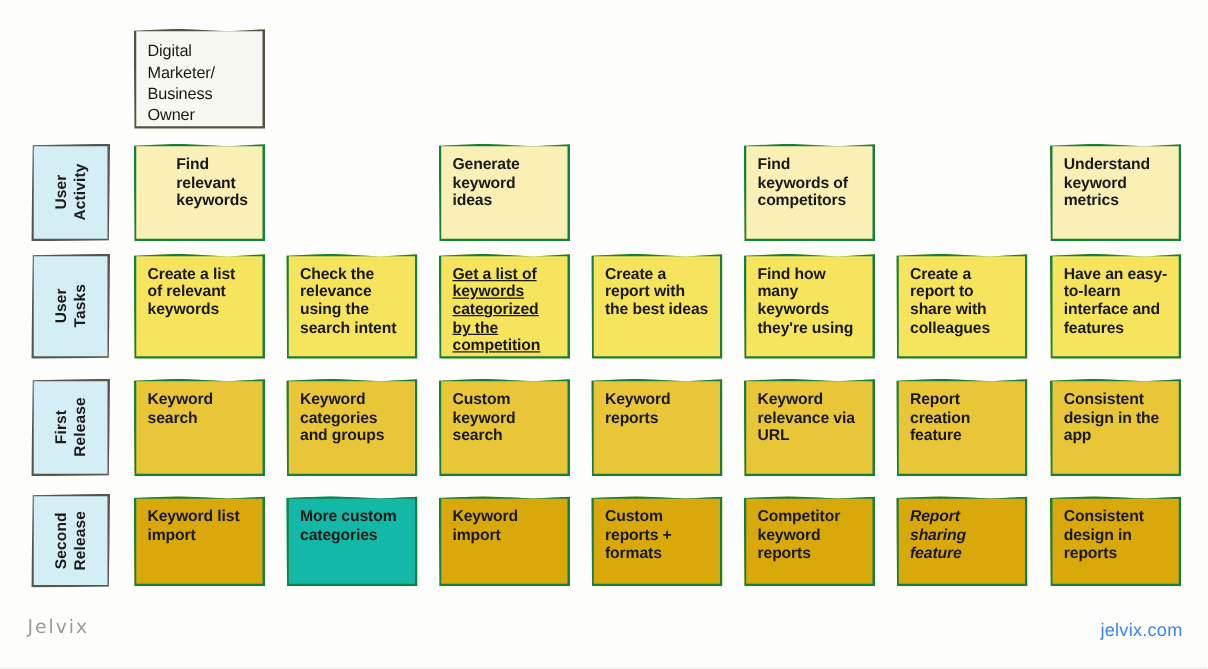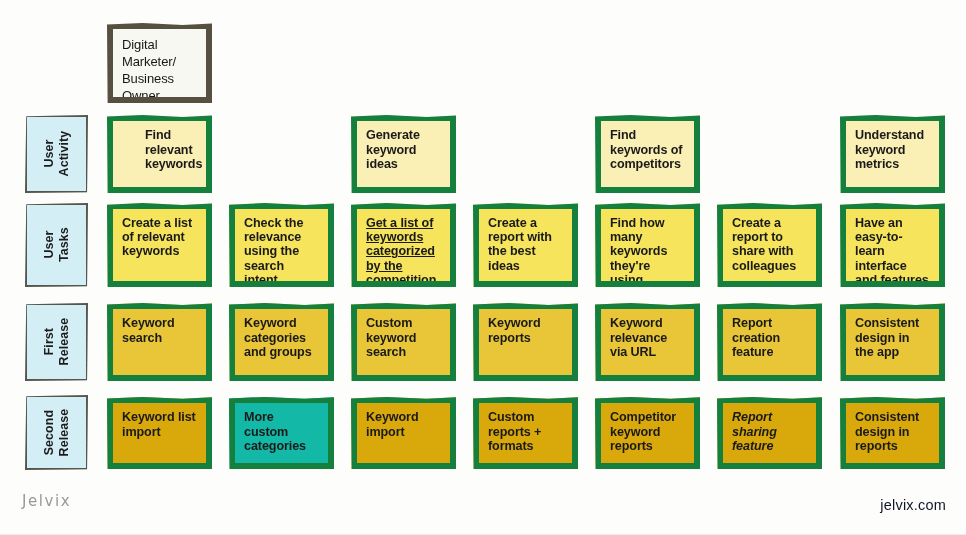--- a/index.html
+++ b/index.html
@@ -9,21 +9,21 @@
     font-family:"Liberation Sans", sans-serif;
     position:relative;
     overflow:hidden;
   }
   #board{position:absolute;left:0;top:0;width:966px;height:535px;background:#fdfdfb;}
 
   
   .card{
     position:absolute;
     box-sizing:border-box;
-    border:6px solid #15803d;
+    border:2px solid #15803d;
     padding:7px 8px 6px 9px;
     font-size:12.6px;
     font-weight:bold;
     line-height:1.16;
     color:#1a1a1a;
     letter-spacing:-0.1px;
     box-shadow:2px 3px 3px -1px rgba(120,115,95,0.38);
     overflow:hidden;
     -webkit-font-smoothing:antialiased;
   }
@@ -79,21 +79,21 @@
     left:22px;top:492px;
     font-size:15px;
     color:#9a9a9a;
     letter-spacing:1.6px;
     font-family:"DejaVu Sans", sans-serif;
   }
   .site{
     position:absolute;
     right:20px;top:497px;
     font-size:14.5px;
-    color:#0f172a;
+    color:#3b82f6;
     letter-spacing:0.2px;
   }
   .hairline{
     position:absolute;left:0;top:534px;width:966px;height:1px;
     background:#ececec;
   }
 </style>
 </head>
 <body>
 

